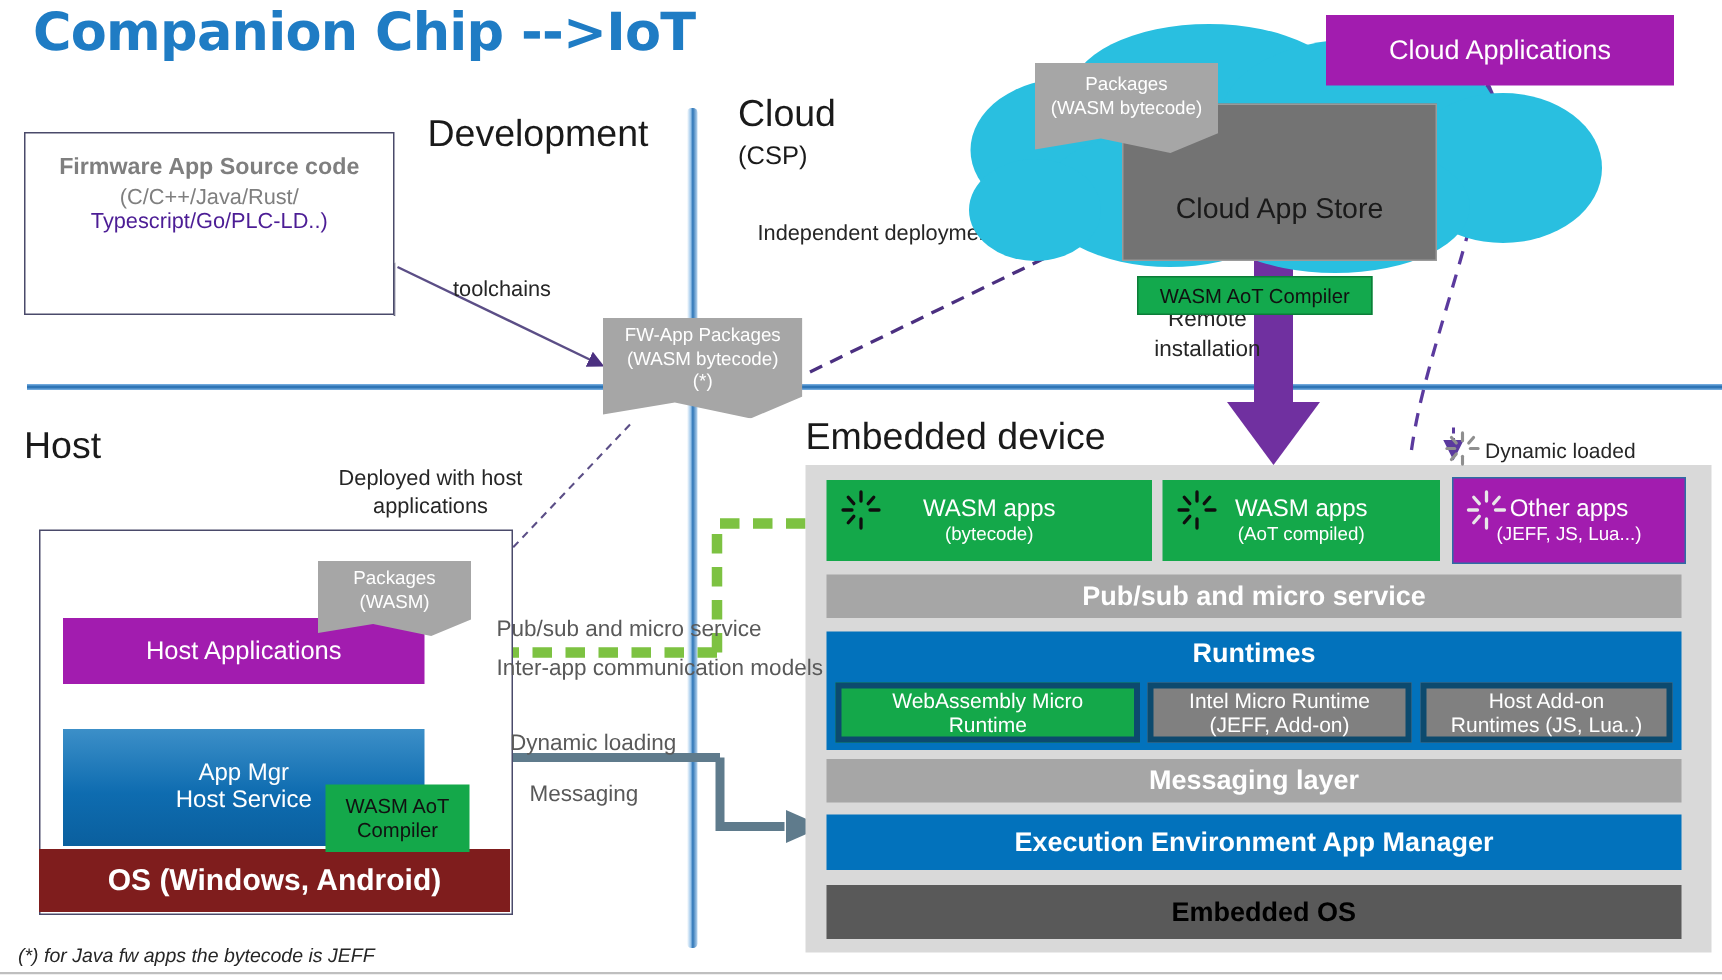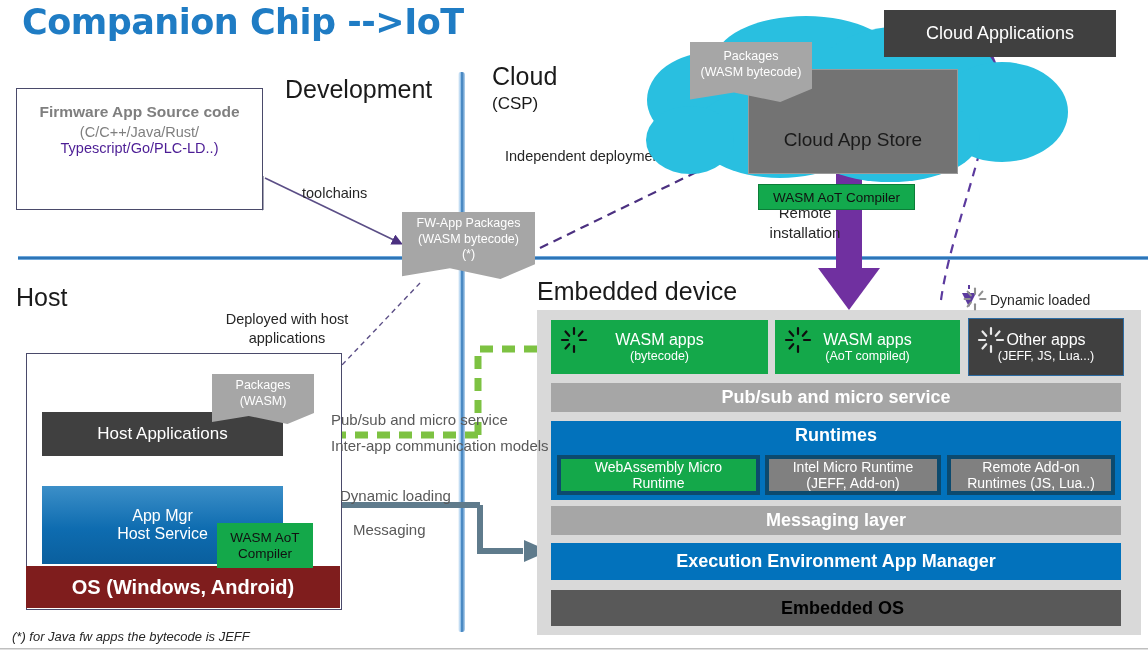--- a/index.html
+++ b/index.html
@@ -12,21 +12,21 @@
   #title{left:22px;top:2px;font-size:35px;font-weight:bold;color:#1F7CC4;letter-spacing:-0.5px;
          font-family:"DejaVu Sans",sans-serif;}
 
   
   .heading{font-size:25px;color:#1a1a1a;font-family:"Liberation Sans",sans-serif;}
   .subheading{font-size:17px;color:#1a1a1a;}
 
   
   .box{box-sizing:border-box;display:flex;flex-direction:column;align-items:center;justify-content:center;
        text-align:center;line-height:1.15;}
-  .gray-dark{background:#404040;color:#fff;}
+  .gray-dark{background:#a21caf;color:#fff;}
   .gray-mid{background:#A6A6A6;color:#fff;}
   .green{background:#14A84A;color:#fff;}
   .blue{background:#0272BC;color:#fff;}
 
   
   #fw-src{left:16px;top:88px;width:247px;height:122px;border:1px solid #4A4A6A;background:#fff;
           display:flex;flex-direction:column;align-items:center;justify-content:flex-start;padding-top:14px;box-sizing:border-box;}
   #fw-src .t1{font-size:15.5px;font-weight:bold;color:#7F7F7F;}
   #fw-src .t2{font-size:14.5px;color:#7F7F7F;margin-top:3px;}
   #fw-src .t3{font-size:14.5px;color:#4c1d95;}
@@ -280,21 +280,21 @@
   </div>
   <div class="abs box rt-sub" id="rt-wasm">
     <div>WebAssembly Micro</div>
     <div>Runtime</div>
   </div>
   <div class="abs box rt-sub" id="rt-intel">
     <div>Intel Micro Runtime</div>
     <div>(JEFF, Add-on)</div>
   </div>
   <div class="abs box rt-sub" id="rt-other">
-    <div>Remote Add-on</div>
+    <div>Host Add-on</div>
     <div>Runtimes (JS, Lua..)</div>
   </div>
 
   <div class="abs box gray-mid" id="emb-msg">Messaging layer</div>
   <div class="abs box blue" id="emb-eeam">Execution Environment App Manager</div>
   <div class="abs box" id="emb-os">Embedded OS</div>
 
   <svg class="abs" style="left:962px;top:286px;width:26px;height:26px;" viewBox="0 0 30 30">
     <g stroke="#8f8f8f" stroke-width="2.4" stroke-linecap="round">
       <line x1="15" y1="3" x2="15" y2="9"></line>

